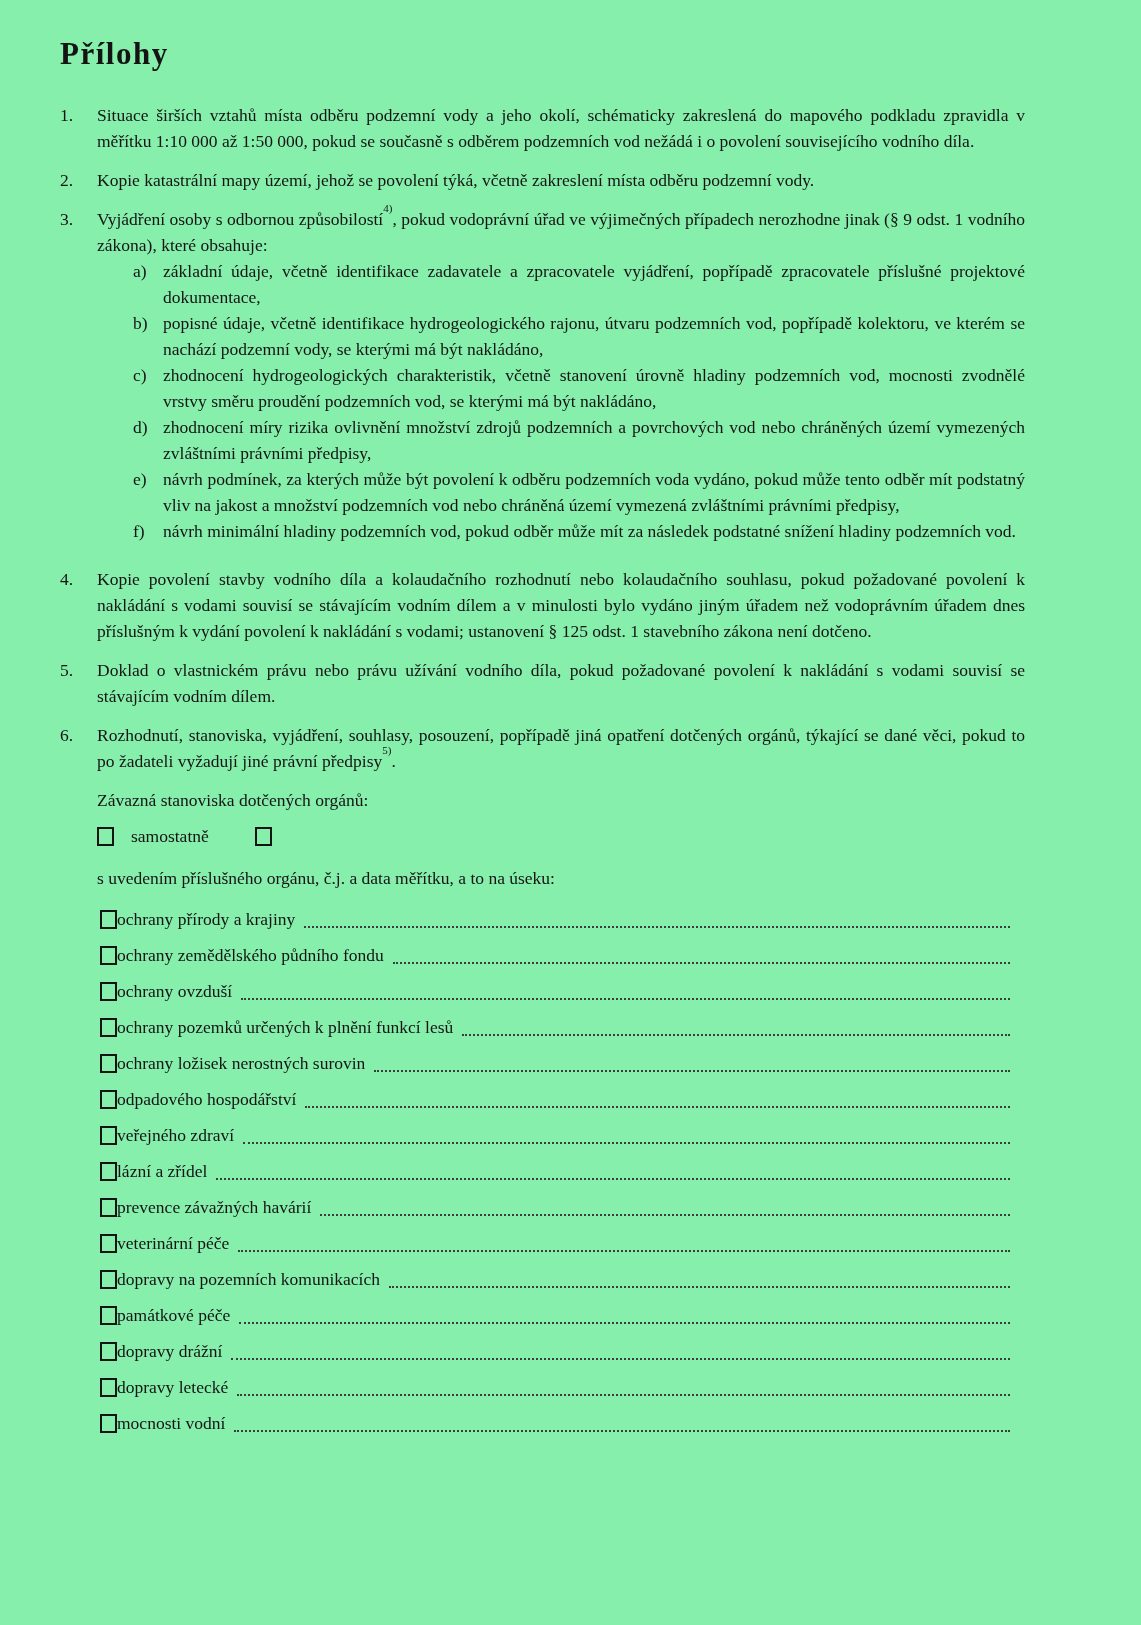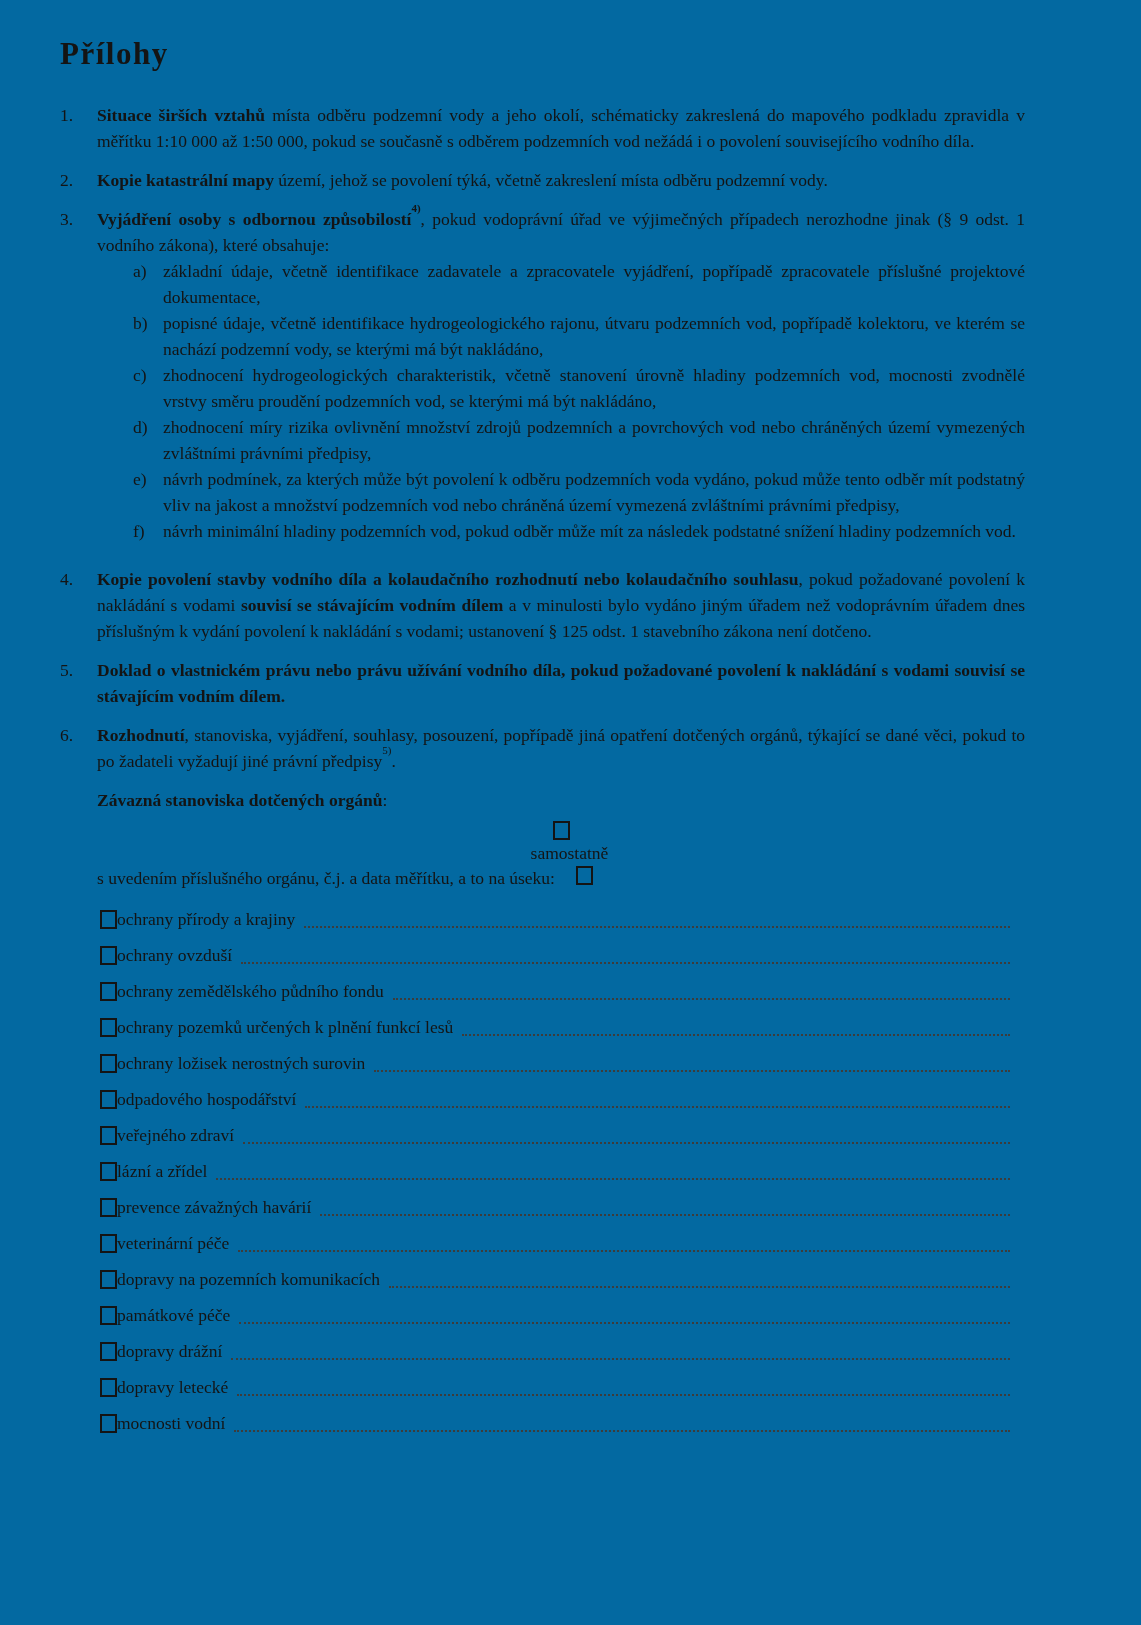--- a/index.html
+++ b/index.html
@@ -1,56 +1,56 @@
 <!DOCTYPE html>
 <html><head>
 <meta charset="utf-8">
 <style>
   html,body { margin:0; padding:0; }
   body { background:#f4f4f1; }
   .page {
     position:relative;
     width:1141px; height:1625px;
     box-sizing:border-box;
-    background:#0369a1;
+    background:#86efac;
     color:#141414;
     font-family:"Liberation Serif", serif;
     font-size:17.5px;
     line-height:26px;
     padding:36px 116px 0 60px;
     overflow:hidden;
   }
   .title {
     font-size:31px;
     line-height:36px;
     font-weight:bold;
     letter-spacing:1.5px;
     margin:0 0 30px 0;
   }
   .item { display:flex; margin:0 0 13px 0; }
   .item.mt-lg { margin-top:22px; }
   .item .num { width:37px; flex:none; }
   .item .body { flex:1; text-align:justify; }
-  .b { font-weight:bold; }
+  .b { font-weight:normal; }
   sup.fnote { font-size:11px; line-height:0; position:relative; top:-6px; }
   .sublist { margin-top:0; }
   .subitem { display:flex; }
   .subitem .letter { width:30px; flex:none; margin-left:36px; }
   .subitem .stext { flex:1; text-align:justify; }
   .stanoviska { margin-top:13px; }
   .stan-heading { margin:0 0 8px 0; }
   .cb {
     display:inline-block;
     width:17px; height:19px;
     border:2px solid #141414;
     background:transparent;
     flex:none;
     box-sizing:border-box;
   }
-  .options-row { display:flex; align-items:center; height:30px; margin:0 0 14px 0;flex-direction:column; }
+  .options-row { display:flex; align-items:center; height:30px; margin:0 0 14px 0; }
   .options-row .opt-label { margin-left:17px; }
   .options-row .cb.second { margin-left:46px; }
   .stan-note { margin:0 0 10px 0; }
   .areas-list { padding-right:15px; }
   .area-row { display:flex; align-items:center; height:36px; padding-left:3px; }
   .area-row .area-label { white-space:nowrap; }
   .leader {
     flex:1;
     align-self:flex-end;
     margin:0 0 9px 9px;
@@ -143,27 +143,27 @@
 
           <div class="areas-list">
   <div class="area-row">
     <span class="cb"></span>
     <span class="area-label">ochrany přírody a krajiny</span>
     <span class="leader"></span>
   </div>
 
   <div class="area-row">
     <span class="cb"></span>
+    <span class="area-label">ochrany zemědělského půdního fondu</span>
+    <span class="leader"></span>
+  </div>
+
+  <div class="area-row">
+    <span class="cb"></span>
     <span class="area-label">ochrany ovzduší</span>
-    <span class="leader"></span>
-  </div>
-
-  <div class="area-row">
-    <span class="cb"></span>
-    <span class="area-label">ochrany zemědělského půdního fondu</span>
     <span class="leader"></span>
   </div>
 
   <div class="area-row">
     <span class="cb"></span>
     <span class="area-label">ochrany pozemků určených k plnění funkcí lesů</span>
     <span class="leader"></span>
   </div>
 
   <div class="area-row">

